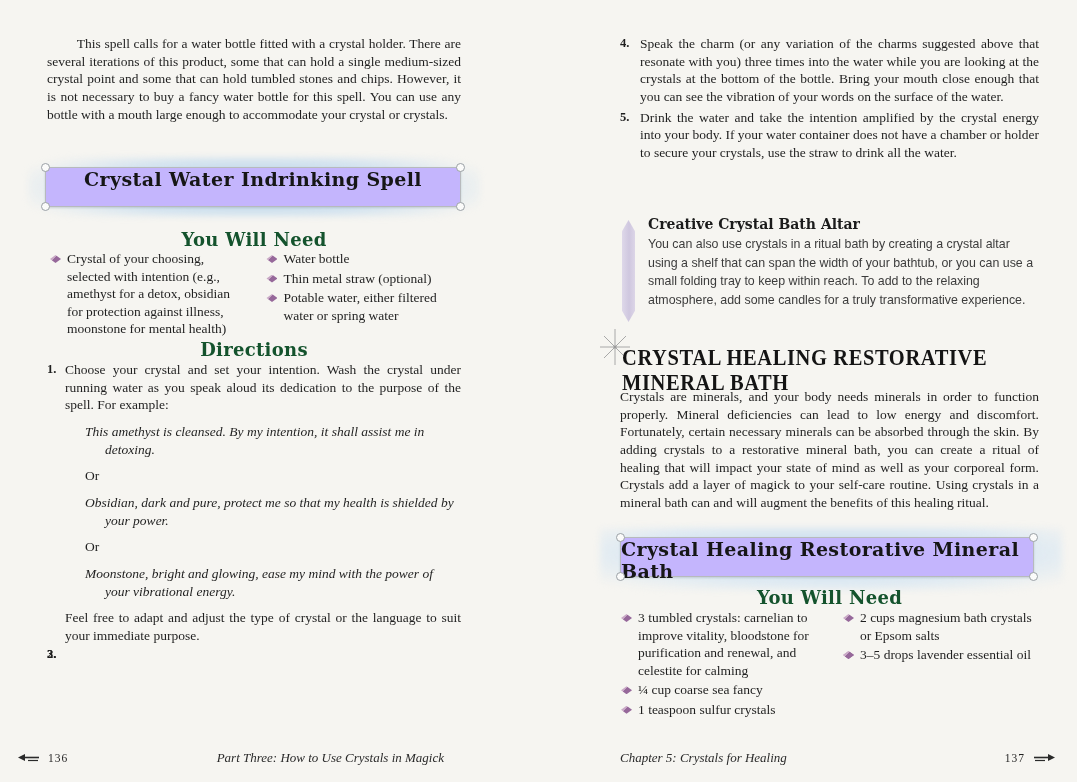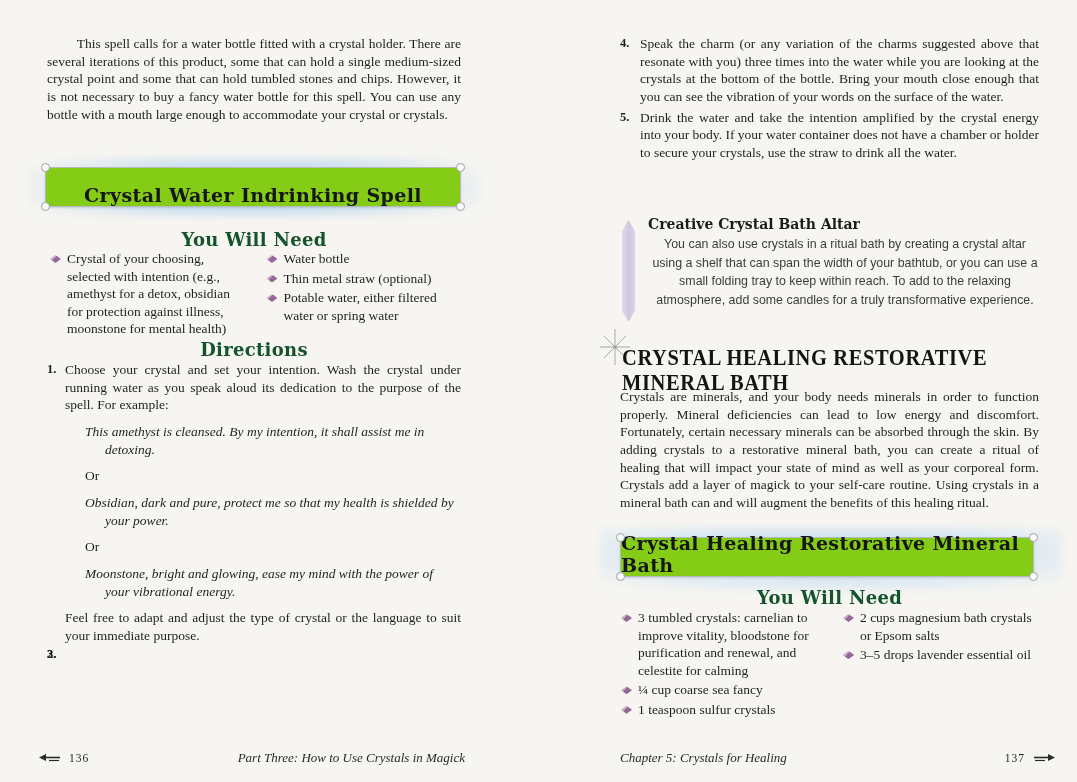--- a/index.html
+++ b/index.html
@@ -20,24 +20,24 @@
     filter:blur(3px);
   }
   .wash2{
     position:absolute;
     background:radial-gradient(ellipse 70% 80% at 50% 40%, #cadded 0%, #dde9f2 60%, rgba(246,245,241,0) 95%);
     filter:blur(3px);
   }
 
   .banner-box{
     position:absolute;
-    background:#84cc16;
+    background:#c4b5fd;
     border:1px solid #b7babd;
     box-shadow:0 1px 2px rgba(90,110,130,.25);
-    display:flex;align-items:flex-end;justify-content:center;
+    display:flex;align-items:flex-start;justify-content:center;
   }
   .banner-title{
     font-family:"DejaVu Serif", serif;
     font-size:19px;font-weight:600;letter-spacing:.4px;color:#161616;
   }
   .pin{
     position:absolute;width:9px;height:9px;border-radius:50%;
     background:#fbfbfa;border:1px solid #9aa0a5;box-sizing:border-box;
   }
   .pin.tl{left:-5px;top:-5px;}
@@ -79,21 +79,21 @@
     background:linear-gradient(90deg,#ded8e9,#cfc7df 55%,#dcd5e7);
     clip-path:polygon(50% 0,100% 11%,100% 89%,50% 100%,0 89%,0 11%);
   }
   .sidebar-content{margin-left:26px;}
   .sidebar-title{
     font-family:"DejaVu Serif", serif;font-weight:700;font-size:14px;
     color:#1b1b1b;margin-bottom:3px;
   }
   .sidebar-body{
     font-family:"Liberation Sans", sans-serif;
-    font-size:12.4px;line-height:1.5;color:#3c3c3c;text-align:center;
+    font-size:12.4px;line-height:1.5;color:#3c3c3c;text-align:left;
   }
 
   .section-title{
     font-family:"Liberation Serif", serif;font-weight:700;
     font-size:20.5px;letter-spacing:.6px;color:#141414;
     transform:scaleY(1.08);transform-origin:left bottom;
   }
   .sparkle{position:absolute;}
 
   .footer{
@@ -158,21 +158,21 @@
     <div class="note">Feel free to adapt and adjust the type of crystal or the language to suit your immediate purpose.</div>
   </div>
   <div class="step">
     <span class="step-num">2.</span>
   </div>
   <div class="step">
     <span class="step-num">3.</span>
   </div>
 </div>
 
-<div class="footer" style="left:37px;top:750px;width:428px;">
+<div class="footer" style="left:16px;top:750px;width:428px;">
   <span class="folio">
     <svg class="arrow-ico" width="24" height="11" viewBox="0 0 24 11">
       <path d="M23 4.5 H5" stroke="#2a2a2a" stroke-width="1.6" fill="none"></path>
       <path d="M9 1 L2 4.5 L9 8 Z" fill="#2a2a2a"></path>
       <path d="M12 7.5 H22" stroke="#2a2a2a" stroke-width="1.2" fill="none"></path>
     </svg>
     <span>136</span>
   </span>
   <span class="footer-caption">Part Three: How to Use Crystals in Magick</span>
 </div>

